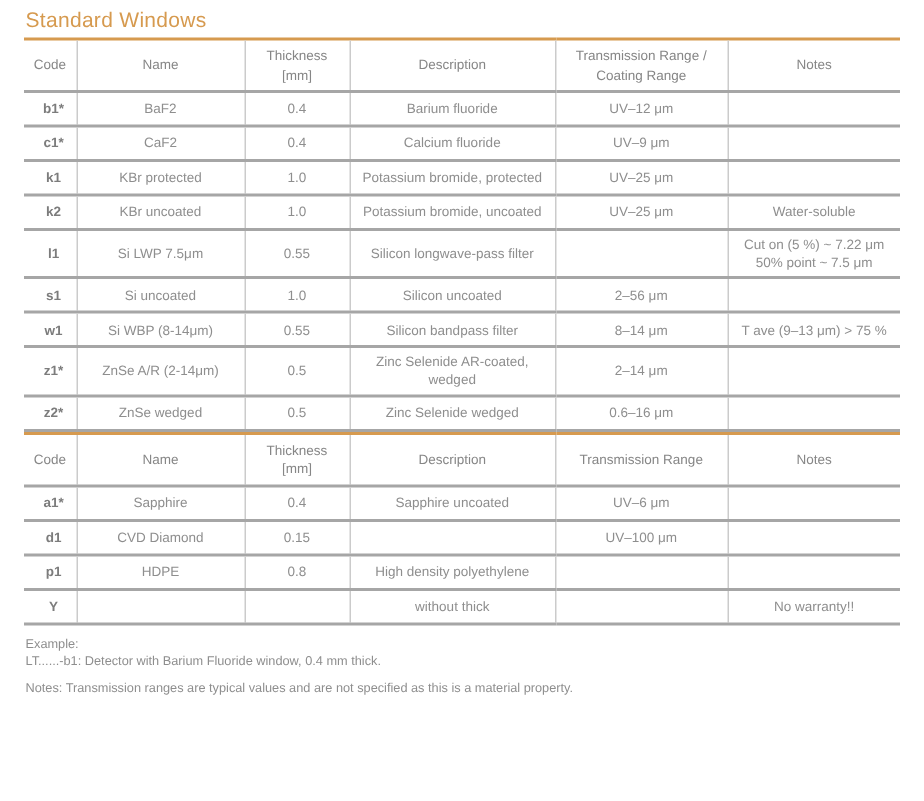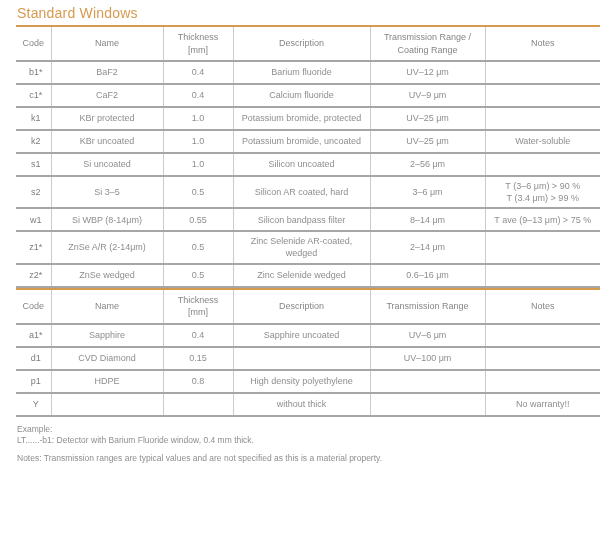--- a/index.html
+++ b/index.html
@@ -63,21 +63,21 @@
   table.spec-table td:first-child {
     border-left: none;
   }
   table.spec-table th:last-child,
   table.spec-table td:last-child {
     border-right: none;
   }
   td.code-cell {
     text-align: center;
     padding-left: 7px !important;
-    font-weight: 400;
+    font-weight: 700;
     color: #7C7C7C !important;
     white-space: nowrap !important;
   }
   .footer {
     margin-top: 7px;
     margin-left: 1px;
     color: #8E8E8E;
     font-size: 8.5px;
   }
   .footer p {
@@ -143,35 +143,35 @@
           </tr>
           <tr>
             <td class="code-cell">k2</td>
             <td>KBr uncoated</td>
             <td>1.0</td>
             <td>Potassium bromide, uncoated</td>
             <td>UV–25 μm</td>
             <td>Water-soluble</td>
           </tr>
           <tr>
+            <td class="code-cell">l1</td>
+            <td>Si LWP 7.5μm</td>
+            <td>0.55</td>
+            <td>Silicon longwave-pass filter</td>
+            <td></td>
+            <td>Cut on (5 %) ~ 7.22 μm
+50% point ~ 7.5 μm</td>
+          </tr>
+          <tr>
             <td class="code-cell">s1</td>
             <td>Si uncoated</td>
             <td>1.0</td>
             <td>Silicon uncoated</td>
             <td>2–56 μm</td>
             <td></td>
-          </tr>
-          <tr>
-            <td class="code-cell">s2</td>
-            <td>Si 3–5</td>
-            <td>0.5</td>
-            <td>Silicon AR coated, hard</td>
-            <td>3–6 μm</td>
-            <td>T (3–6 μm) &gt; 90 %
-T (3.4 μm) &gt; 99 %</td>
           </tr>
           <tr>
             <td class="code-cell">w1</td>
             <td>Si WBP (8-14μm)</td>
             <td>0.55</td>
             <td>Silicon bandpass filter</td>
             <td>8–14 μm</td>
             <td>T ave (9–13 μm) &gt; 75 %</td>
           </tr>
           <tr>

